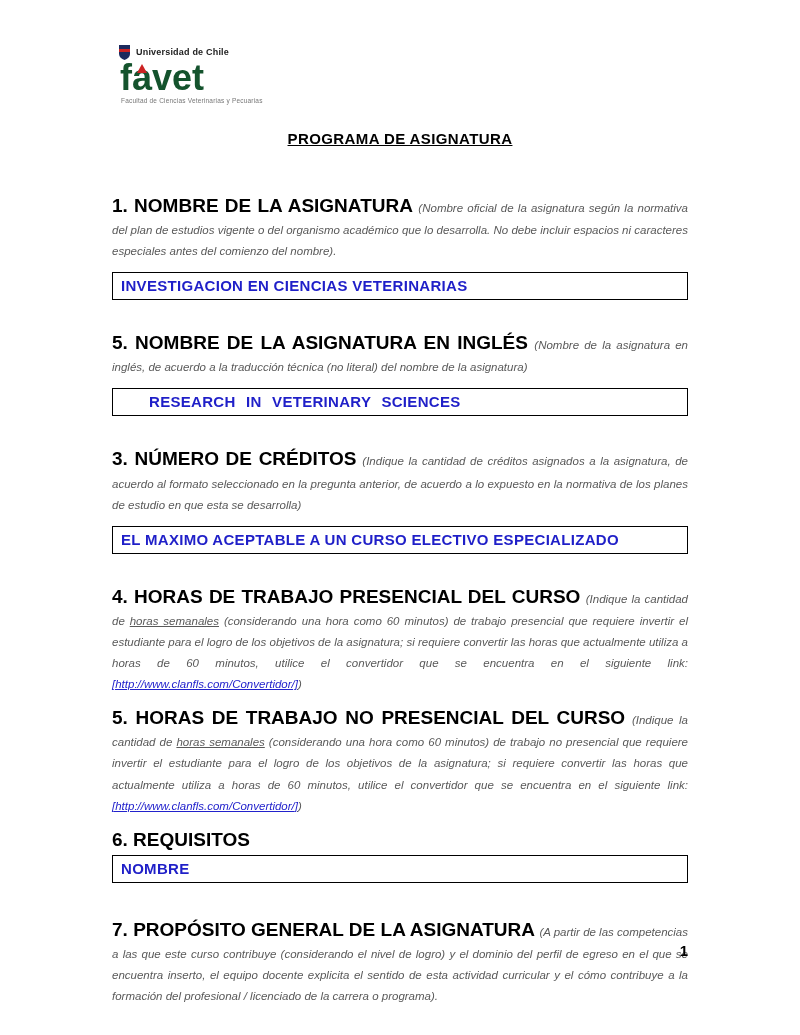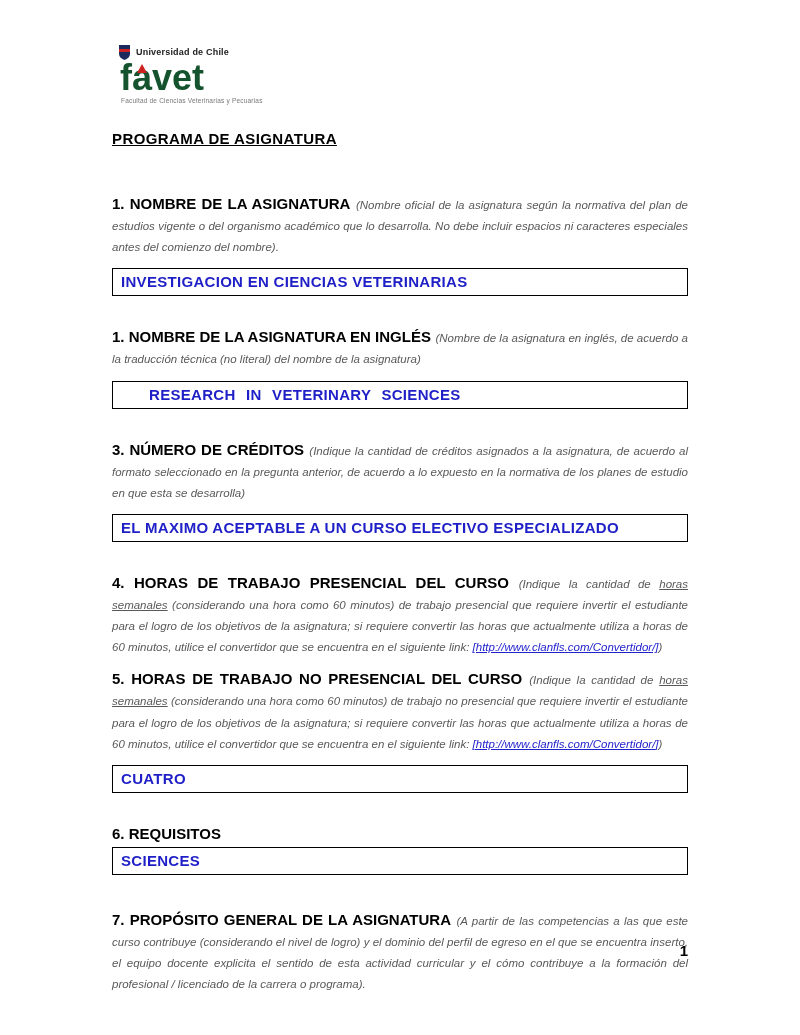--- a/index.html
+++ b/index.html
@@ -25,31 +25,31 @@
   .accent-tri {
     position:absolute; left:17px; top:4px;
     width:0; height:0;
     border-left:5px solid transparent;
     border-right:5px solid transparent;
     border-bottom:9px solid #cc2222;
   }
   .tagline { font-size:6.5px; color:#777; margin-top:1px; margin-left:3px; letter-spacing:.2px; }
   
   .doc-title {
-    text-align:left; font-weight:bold; font-size:15px;
+    text-align:center; font-weight:bold; font-size:15px;
     text-decoration:underline; letter-spacing:.4px;
     margin:26px 0 46px 0;
   }
   
   .sec-head {
     margin:0 0 12px 0;
     text-align:justify;
     line-height:1.32;
   }
-  .head-text { font-weight:bold; font-size:15px; color:#000; }
+  .head-text { font-weight:bold; font-size:19px; color:#000; }
   .note { font-style:italic; color:#595959; font-size:11.5px; }
   .note .u { text-decoration:underline; }
   .note .link { color:#2222cc; text-decoration:underline; cursor:pointer; }
   .answer-box {
     border:1px solid #000;
     padding:4px 8px;
     margin:12px 0 30px 0;
   }
   .answer {
     color:#1f1fc8; font-weight:bold; font-size:15px; letter-spacing:.3px;
@@ -91,21 +91,21 @@
       <span class="head-text">1. NOMBRE DE LA ASIGNATURA</span>
       <span class="note">(Nombre oficial de la asignatura según la normativa del plan de estudios vigente o del organismo académico que lo desarrolla. No debe incluir espacios ni caracteres especiales antes del comienzo del nombre).</span>
     </p>
     <div class="answer-box">
       <span class="answer">INVESTIGACION EN CIENCIAS VETERINARIAS</span>
     </div>
   </section>
 
   <section>
     <p class="sec-head">
-      <span class="head-text">1. NOMBRE DE LA ASIGNATURA EN INGLÉS</span>
+      <span class="head-text">5. NOMBRE DE LA ASIGNATURA EN INGLÉS</span>
       <span class="note">(Nombre de la asignatura en inglés, de acuerdo a la traducción técnica (no literal) del nombre de la asignatura)</span>
     </p>
     <div class="answer-box">
       <span class="answer answer-wide">RESEARCH IN VETERINARY SCIENCES</span>
     </div>
   </section>
 
   <section>
     <p class="sec-head">
       <span class="head-text">3. NÚMERO DE CRÉDITOS</span>
@@ -121,31 +121,28 @@
       <span class="head-text">4. HORAS DE TRABAJO PRESENCIAL DEL CURSO</span>
       <span class="note"><span>(Indique la cantidad de </span><span class="u">horas semanales</span><span> (considerando una hora como 60 minutos) de trabajo presencial que requiere invertir el estudiante para el logro de los objetivos de la asignatura; si requiere convertir las horas que actualmente utiliza a horas de 60 minutos, utilice el convertidor que se encuentra en el siguiente link: </span><a class="link">[http://www.clanfls.com/Convertidor/]</a><span>)</span></span>
     </p>
   </section>
 
   <section>
     <p class="sec-head">
       <span class="head-text">5. HORAS DE TRABAJO NO PRESENCIAL DEL CURSO</span>
       <span class="note"><span>(Indique la cantidad de </span><span class="u">horas semanales</span><span> (considerando una hora como 60 minutos) de trabajo no presencial que requiere invertir el estudiante para el logro de los objetivos de la asignatura; si requiere convertir las horas que actualmente utiliza a horas de 60 minutos, utilice el convertidor que se encuentra en el siguiente link: </span><a class="link">[http://www.clanfls.com/Convertidor/]</a><span>)</span></span>
     </p>
-    <div class="answer-box">
-      <span class="answer">CUATRO</span>
-    </div>
   </section>
 
   <section class="sec-6">
     <p class="sec-head">
       <span class="head-text">6. REQUISITOS</span>
     </p>
     <div class="answer-box">
-      <span class="answer">SCIENCES</span>
+      <span class="answer">NOMBRE</span>
     </div>
   </section>
 
   <section class="sec-7">
     <p class="sec-head">
       <span class="head-text">7. PROPÓSITO GENERAL DE LA ASIGNATURA</span>
       <span class="note">(A partir de las competencias a las que este curso contribuye (considerando el nivel de logro) y el dominio del perfil de egreso en el que se encuentra inserto, el equipo docente explicita el sentido de esta actividad curricular y el cómo contribuye a la formación del profesional / licenciado de la carrera o programa).</span>
     </p>
 
   </section>

